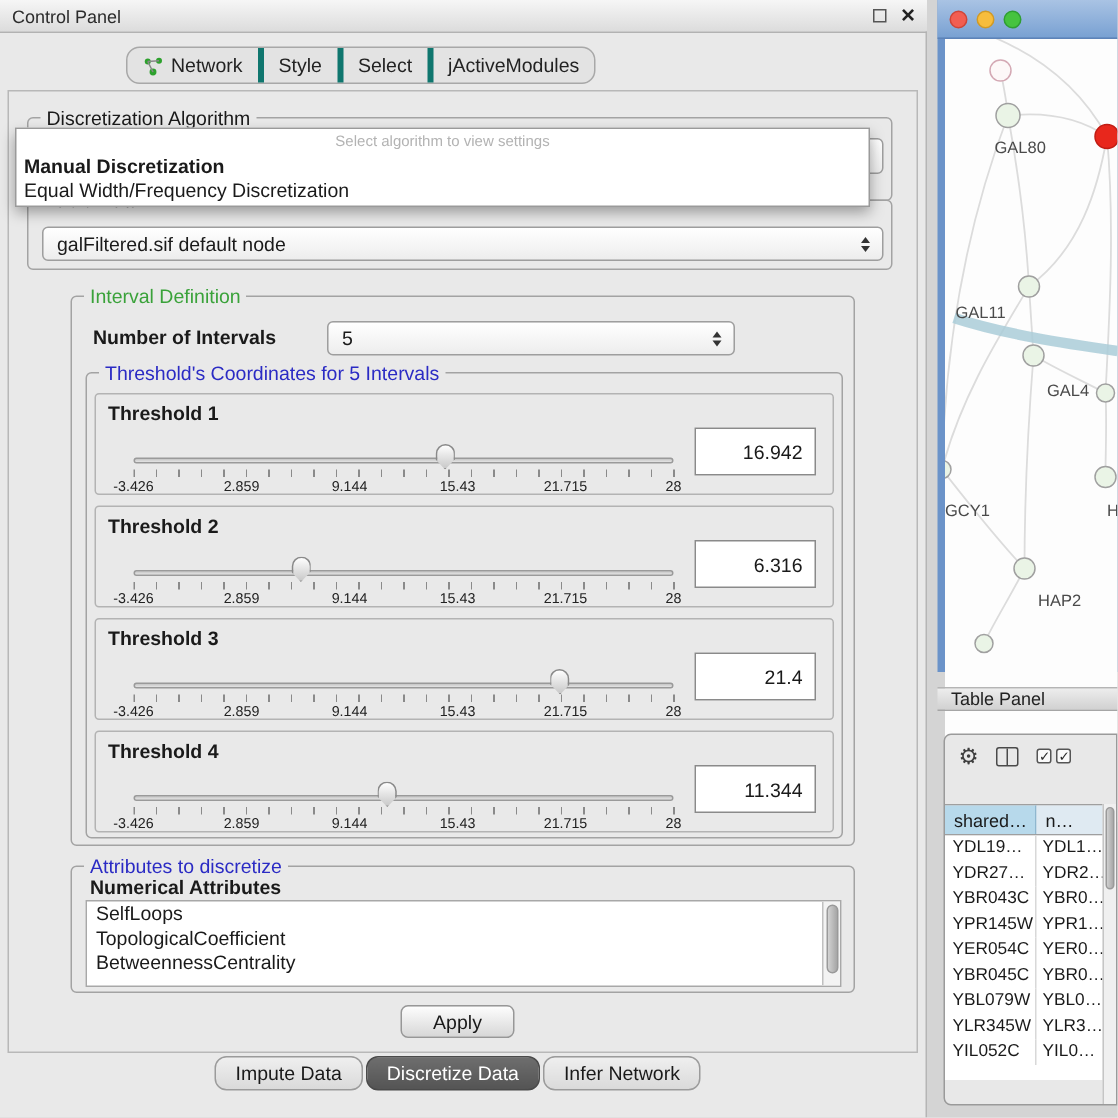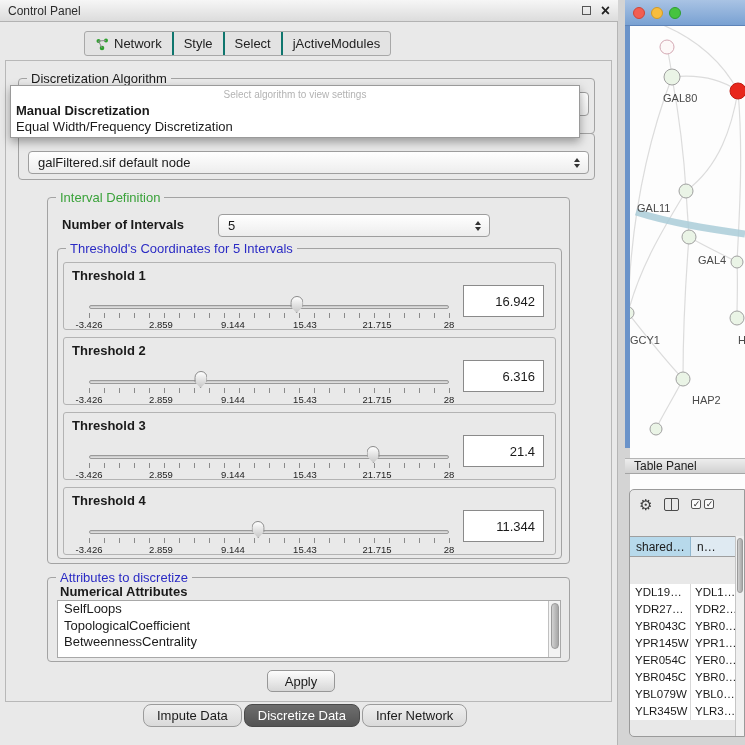--- a/index.html
+++ b/index.html
@@ -14,23 +14,23 @@
   .control-window { left:0; top:0; width:618px; height:745px; background:#e9e9e9; border-right:1px solid #b5b5b5; }
   .titlebar { left:0; top:0; width:618px; height:22px;
     background:linear-gradient(#f6f6f6,#dcdcdc); border-bottom:1px solid #b2b2b2;
     display:flex; align-items:center; padding:0 8px; }
   .titlebar .title { font-size:12px; color:#2c2c2c; flex:1; }
   .min-icon { width:9px; height:9px; border:1.5px solid #555; margin-right:10px; }
   .close-icon { font-size:16px; font-weight:bold; color:#222; line-height:1; cursor:default; }
 
   
   .tabbar { left:84px; top:31px; height:25px; display:flex; align-items:stretch;
-    background:#e3e3e3; border:1px solid #a8a8a8; border-radius:3px; }
+    background:#e3e3e3; border:1px solid #a8a8a8; border-radius:9px; }
   .tab { display:flex; align-items:center; padding:0 10px; font-size:13px; color:#222;
-    border-left:2px solid #0f766e; white-space:nowrap; }
+    border-left:4px solid #0f766e; white-space:nowrap; }
   .tab:first-child { border-left:none; }
   .tab.selected { background:linear-gradient(#7a7a7a,#585858); color:#fff; border-radius:5px;
     border-left:none; margin:-1px 0; padding:0 12px; box-shadow:inset 0 0 2px #333; }
   .tab.selected + .tab { border-left:none; }
   .tab .net-ico { margin-right:5px; display:inline-flex; }
 
   .inner-panel { left:5px; top:60px; width:607px; height:642px; border:1px solid #b8b8b8; background:#e9e9e9; }
 
   
   .group { position:absolute; border:1px solid #a3a3a3; border-radius:4px; }
@@ -73,21 +73,21 @@
     border:1px solid #8a8a8a; display:flex; align-items:center; justify-content:flex-end;
     padding-right:8px; font-size:13px; }
 
   
   .listbox { left:57px; top:600px; width:504px; height:58px; background:#fff; border:1px solid #a8a8a8; overflow:hidden; }
   .listbox .item { font-size:13px; line-height:16.5px; padding-left:6px; white-space:nowrap; }
   .vscroll { position:absolute; right:0; top:0; bottom:0; width:12px; background:#f3f3f3; border-left:1px solid #c0c0c0; }
   .vthumb { position:absolute; left:1.5px; top:2px; width:8px; height:46px; border-radius:4px;
     background:linear-gradient(90deg,#d2d2d2,#a6a6a6); border:1px solid #9a9a9a; }
 
-  .apply-btn { left:267px; top:670px; width:68px; height:22px; border:1px solid #979797; border-radius:5px;
+  .apply-btn { left:267px; top:670px; width:76px; height:22px; border:1px solid #979797; border-radius:5px;
     background:linear-gradient(#fdfdfd,#d7d7d7); display:flex; align-items:center; justify-content:center; font-size:13px; }
 
   .bottom-tabs { left:143px; top:704px; height:23px; display:flex; gap:2px; }
   .btab { display:flex; align-items:center; padding:0 13px; font-size:13px; border:1px solid #9b9b9b;
     border-radius:8px; background:linear-gradient(#efefef,#dadada); color:#1a1a1a; }
   .btab.selected { background:linear-gradient(#6e6e6e,#545454); color:#fff; border-color:#4a4a4a; }
 
   
   .network-window { left:625px; top:0; width:120px; height:448px; background:#6b93c9; }
   .net-titlebar { position:absolute; left:0; top:0; width:100%; height:26px;
@@ -110,21 +110,21 @@
   .cols-icon { width:15px; height:13px; border:1.5px solid #4a4a4a; border-radius:2px; position:relative; }
   .cols-icon::after { content:""; position:absolute; left:5.5px; top:0; bottom:0; width:1.5px; background:#4a4a4a; }
   .mini-check { width:10px; height:10px; border:1px solid #555; border-radius:2px; font-size:9px; line-height:9px;
     text-align:center; color:#2c2c2c; background:#fafafa; }
   .check-group { display:flex; gap:3px; }
   .tp-header { position:absolute; left:0; top:46px; width:107px; height:21px; display:flex;
     border-top:1px solid #9f9f9f; border-bottom:1px solid #9f9f9f; }
   .tp-header .h1 { width:61px; background:#b7d9eb; border-right:1px solid #8fb7cf;
     display:flex; align-items:center; padding-left:6px; font-size:12px; }
   .tp-header .h2 { flex:1; background:#dfeaf2; display:flex; align-items:center; padding-left:6px; font-size:12px; }
-  .tp-body { position:absolute; left:0; top:67px; width:107px; bottom:16px; background:#fff; overflow:hidden;margin-top:27px; }
+  .tp-body { position:absolute; left:0; top:67px; width:107px; bottom:16px; background:#fff; overflow:hidden; }
   .trow { display:flex; height:17px; }
   .trow .c1 { width:61px; padding-left:5px; border-right:1px solid #d8d8d8; font-size:11.5px;
     line-height:17px; white-space:nowrap; overflow:hidden; }
   .trow .c2 { flex:1; padding-left:4px; font-size:11.5px; line-height:17px; white-space:nowrap; overflow:hidden; }
   .tp-scroll { position:absolute; right:0; top:46px; bottom:0; width:9px; background:#f0f0f0; border-left:1px solid #c5c5c5; }
   .tp-thumb { position:absolute; left:0.5px; top:2px; width:6px; height:55px; border-radius:3px;
     background:linear-gradient(90deg,#d0d0d0,#a8a8a8); border:1px solid #9a9a9a; }
 </style>
 </head>
 <body>

